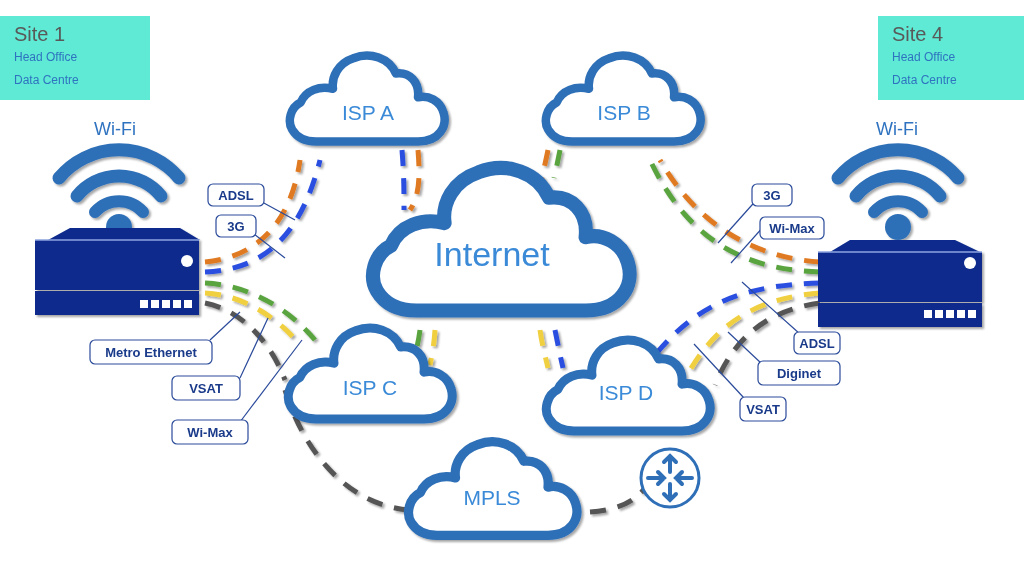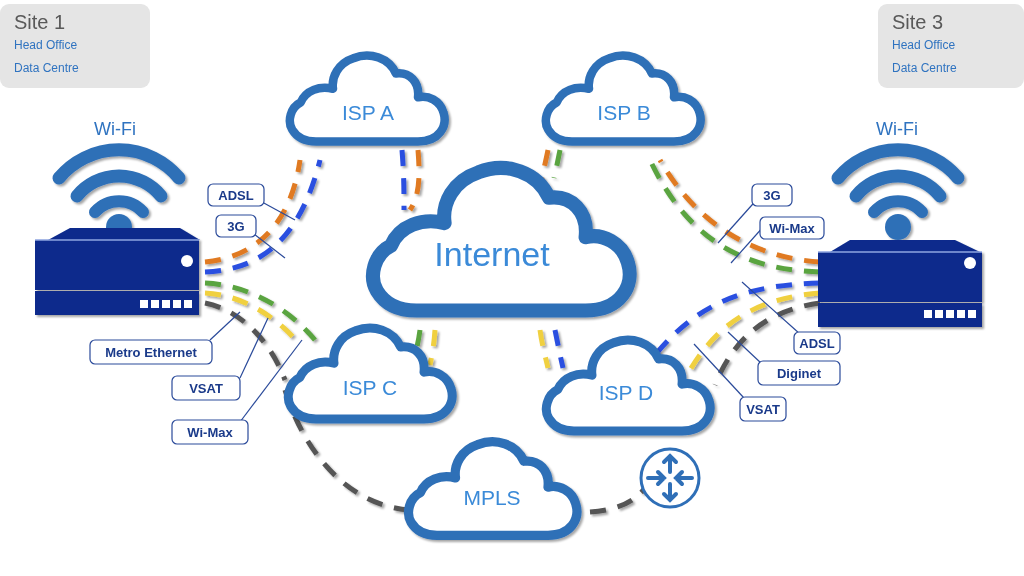--- a/index.html
+++ b/index.html
@@ -1,34 +1,34 @@
 <!DOCTYPE html>
 <html><head>
 <meta charset="utf-8">
 <style>
   html, body { margin:0; padding:0; background:#ffffff; }
   body { width:1024px; height:576px; position:relative; overflow:hidden; font-family:"Liberation Sans", sans-serif; }
   #diagram { position:absolute; left:0; top:0; width:1024px; height:576px; }
-  .site-box { position:absolute; top:4px; background:#e5e5e5; padding:6px 14px 8px 14px;border-radius:9px; }
+  .site-box { position:absolute; top:16px; background:#5eead4; padding:6px 14px 8px 14px; }
   .site-title { color:#595959; font-size:20px; line-height:24px; }
   .site-sub { color:#2f73c0; font-size:12px; line-height:23px; }
   .cloud-label { font-family:"Liberation Sans", sans-serif; fill:#3a8ad8; text-anchor:middle; }
   .callout-text { font-family:"Liberation Sans", sans-serif; font-size:13px; fill:#1a3a8a; text-anchor:middle; font-weight:bold; }
   .wifi-label { font-family:"Liberation Sans", sans-serif; font-size:18px; fill:#2f73c0; text-anchor:middle; }
 </style>
 </head>
 <body>
 
 <div class="site-box" style="left:0; width:122px;">
   <div class="site-title">Site 1</div>
   <div class="site-sub">Head Office</div>
   <div class="site-sub">Data Centre</div>
 </div>
 <div class="site-box" style="left:878px; width:118px;">
-  <div class="site-title">Site 3</div>
+  <div class="site-title">Site 4</div>
   <div class="site-sub">Head Office</div>
   <div class="site-sub">Data Centre</div>
 </div>
 
 <svg id="diagram" viewBox="0 0 1024 576" xmlns="http://www.w3.org/2000/svg">
   <defs>
     <filter id="sh" x="-20%" y="-20%" width="140%" height="140%">
       <feDropShadow dx="2" dy="2" stdDeviation="1" flood-color="#000" flood-opacity="0.35"></feDropShadow>
     </filter>
     <symbol id="cloudShape" viewBox="0 0 200 120">

